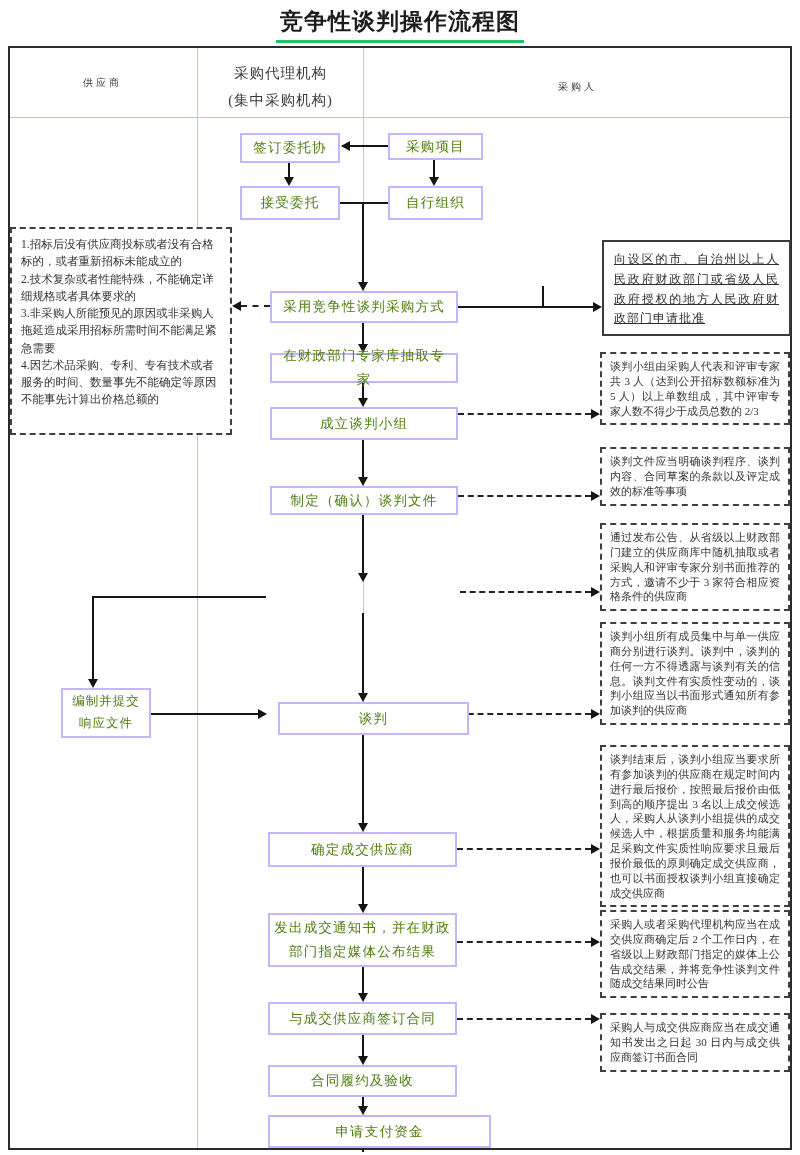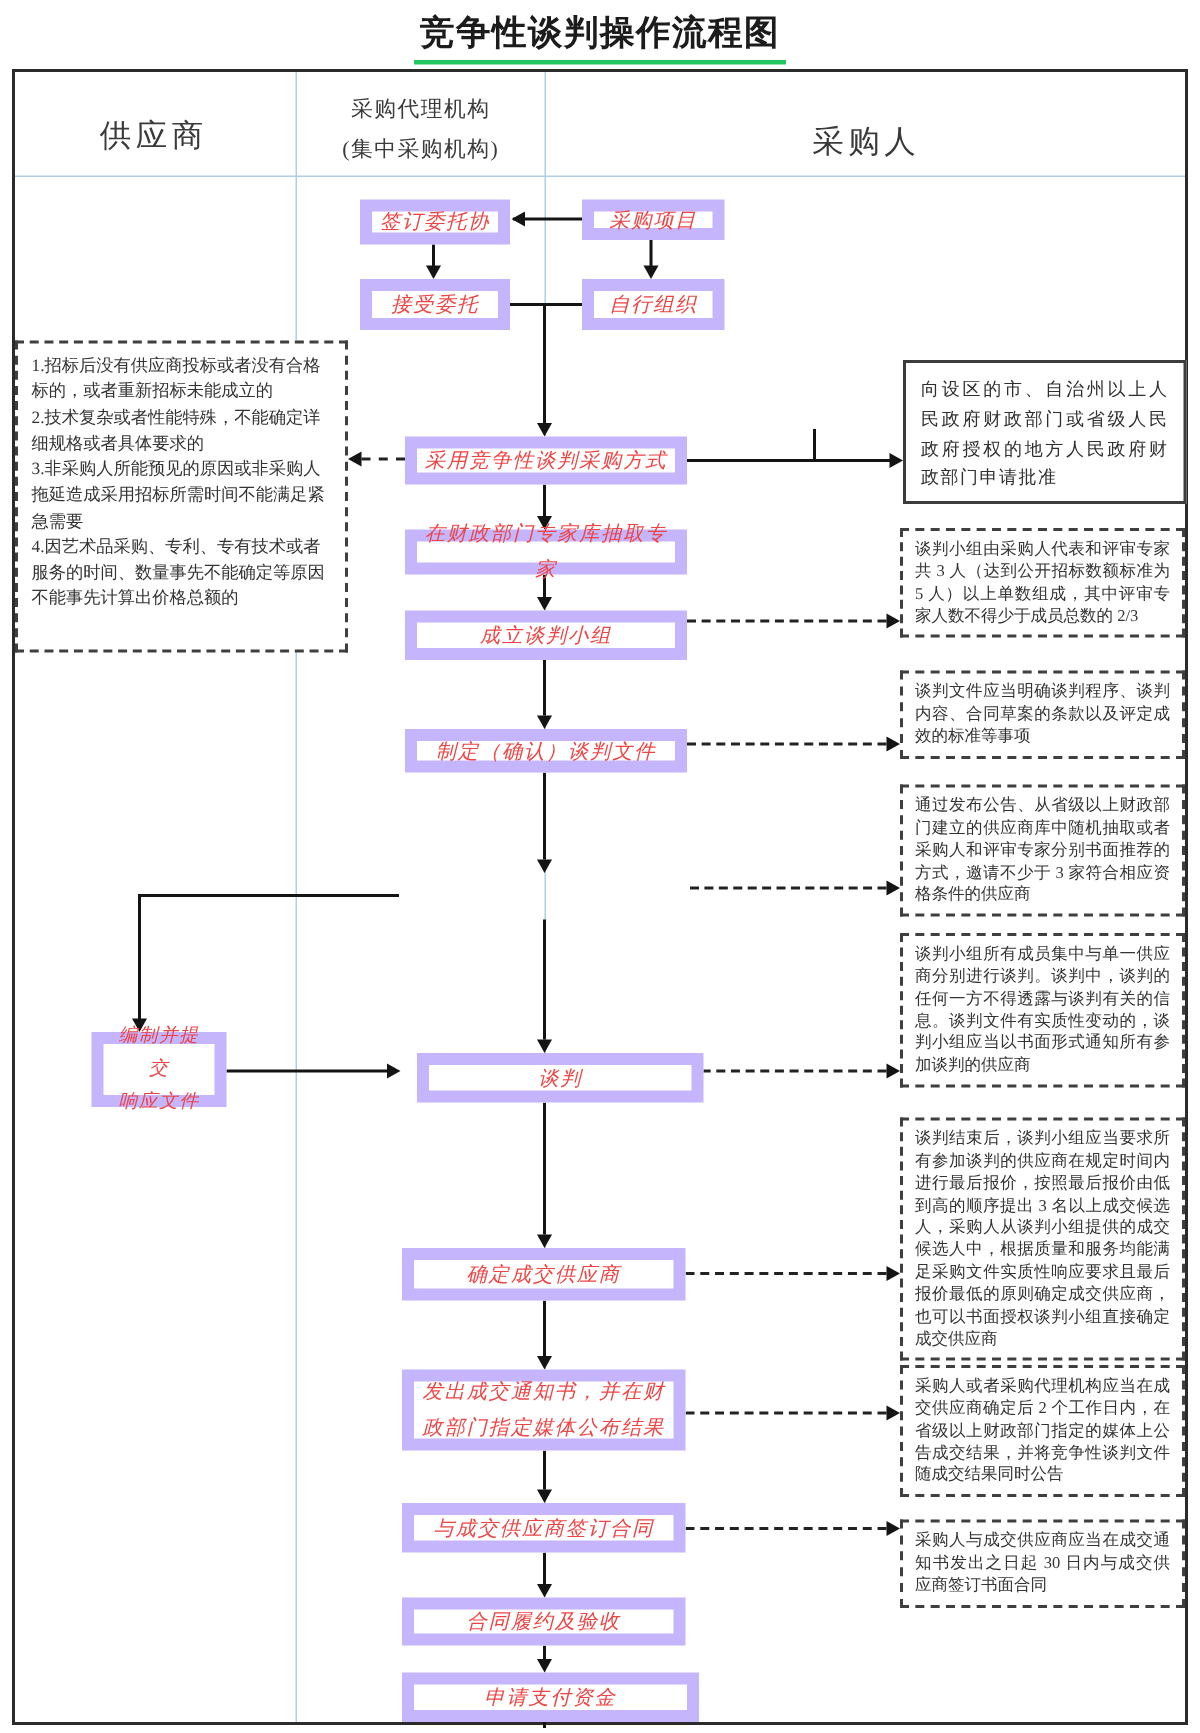--- a/index.html
+++ b/index.html
@@ -8,32 +8,32 @@
 
   
   .title-wrap{position:absolute;left:0;top:6px;width:100%;text-align:center;}
   .title{display:inline-block;font-size:23px;font-weight:bold;letter-spacing:1px;color:#1c1c1c;
          border-bottom:3px solid #22c55e;padding:0 4px 3px 4px;}
 
   
   .frame{position:absolute;left:8px;top:46px;width:784px;height:1104px;border:2px solid #2b2b2b;box-sizing:border-box;}
   .lane-v{position:absolute;top:48px;width:1px;height:1100px;background:#aecde6;z-index:1;}
   .lane-h{position:absolute;left:10px;top:117px;width:780px;height:1px;background:#aecde6;z-index:1;}
-  .lane-label{position:absolute;z-index:2;text-align:center;font-size:21px;color:#3a3a3a;letter-spacing:3px;}
+  .lane-label{position:absolute;z-index:2;text-align:center;font-size:10px;color:#3a3a3a;letter-spacing:3px;}
   .lane-label.agency{letter-spacing:1px;line-height:1.85;font-size:14.5px;}
 
   
-  .fbox{position:absolute;box-sizing:border-box;border:8px solid #c4b5fd;background:#fff;z-index:3;
+  .fbox{position:absolute;box-sizing:border-box;border:2px solid #c4b5fd;background:#fff;z-index:3;
         display:flex;align-items:center;justify-content:center;text-align:center;
-        font-size:13.5px;letter-spacing:1.2px;color:#ef4444;padding:2px 4px;line-height:1.75;font-style:italic;}
+        font-size:13.5px;letter-spacing:1.2px;color:#4d7c0f;padding:2px 4px;line-height:1.75;}
   .fbox.pre{white-space:pre-line;font-size:12.5px;letter-spacing:1px;margin-left:16px;}
 
   
   .sbox{position:absolute;box-sizing:border-box;border:2px solid #3c3c3c;background:#fff;z-index:3;
-        font-size:12px;line-height:1.65;letter-spacing:1px;color:#2f2f2f;padding:8px 10px;text-align:justify;}
+        font-size:12px;line-height:1.65;letter-spacing:1px;color:#2f2f2f;padding:8px 10px;text-align:justify;text-decoration:underline;}
 
   
   .dbox{position:absolute;box-sizing:border-box;border:2px dashed #3f3f3f;background:#fff;z-index:3;
         font-size:11px;line-height:1.35;color:#333;padding:5px 8px;text-align:justify;}
   .dbox.notes{font-size:11.5px;line-height:1.5;white-space:pre-line;padding:7px 9px;text-align:left;}
   .dbox.cond{font-size:11.5px;line-height:1.9;letter-spacing:0.5px;text-align:left;padding:6px;}
 
   
   .vline{position:absolute;width:2px;background:#141414;z-index:2;}
   .hline{position:absolute;height:2px;background:#141414;z-index:2;}
@@ -71,21 +71,21 @@
   <div class="fbox" style="left:270px;top:353px;width:188px;height:30px">在财政部门专家库抽取专家</div>
   <div class="fbox" style="left:270px;top:407px;width:188px;height:33px">成立谈判小组</div>
   <div class="fbox" style="left:270px;top:486px;width:188px;height:29px">制定（确认）谈判文件</div>
   <div class="fbox pre" style="left:45px;top:688px;width:90px;height:50px">编制并提交
 响应文件</div>
   <div class="fbox" style="left:278px;top:702px;width:191px;height:33px">谈判</div>
   <div class="fbox" style="left:268px;top:832px;width:189px;height:35px">确定成交供应商</div>
   <div class="fbox" style="left:268px;top:913px;width:189px;height:54px;line-height:1.8">发出成交通知书，并在财政部门指定媒体公布结果</div>
   <div class="fbox" style="left:268px;top:1002px;width:189px;height:33px">与成交供应商签订合同</div>
   <div class="fbox" style="left:268px;top:1065px;width:189px;height:32px">合同履约及验收</div>
-  <div class="fbox" style="left:268px;top:1115px;width:198px;height:33px">申请支付资金</div>
+  <div class="fbox" style="left:268px;top:1115px;width:223px;height:33px">申请支付资金</div>
 
   <div class="dbox notes" style="left:10px;top:227px;width:222px;min-height:208px">1.招标后没有供应商投标或者没有合格标的，或者重新招标未能成立的
 2.技术复杂或者性能特殊，不能确定详细规格或者具体要求的
 3.非采购人所能预见的原因或非采购人拖延造成采用招标所需时间不能满足紧急需要
 4.因艺术品采购、专利、专有技术或者服务的时间、数量事先不能确定等原因不能事先计算出价格总额的</div>
   <div class="sbox" style="left:602px;top:240px;width:189px;height:96px">向设区的市、自治州以上人民政府财政部门或省级人民政府授权的地方人民政府财政部门申请批准</div>
   <div class="dbox" style="left:600px;top:352px;width:190px">谈判小组由采购人代表和评审专家共 3 人（达到公开招标数额标准为 5 人）以上单数组成，其中评审专家人数不得少于成员总数的 2/3</div>
   <div class="dbox" style="left:600px;top:447px;width:190px">谈判文件应当明确谈判程序、谈判内容、合同草案的条款以及评定成效的标准等事项</div>
   <div class="dbox" style="left:600px;top:523px;width:190px">通过发布公告、从省级以上财政部门建立的供应商库中随机抽取或者采购人和评审专家分别书面推荐的方式，邀请不少于 3 家符合相应资格条件的供应商</div>
   <div class="dbox" style="left:600px;top:622px;width:190px">谈判小组所有成员集中与单一供应商分别进行谈判。谈判中，谈判的任何一方不得透露与谈判有关的信息。谈判文件有实质性变动的，谈判小组应当以书面形式通知所有参加谈判的供应商</div>

